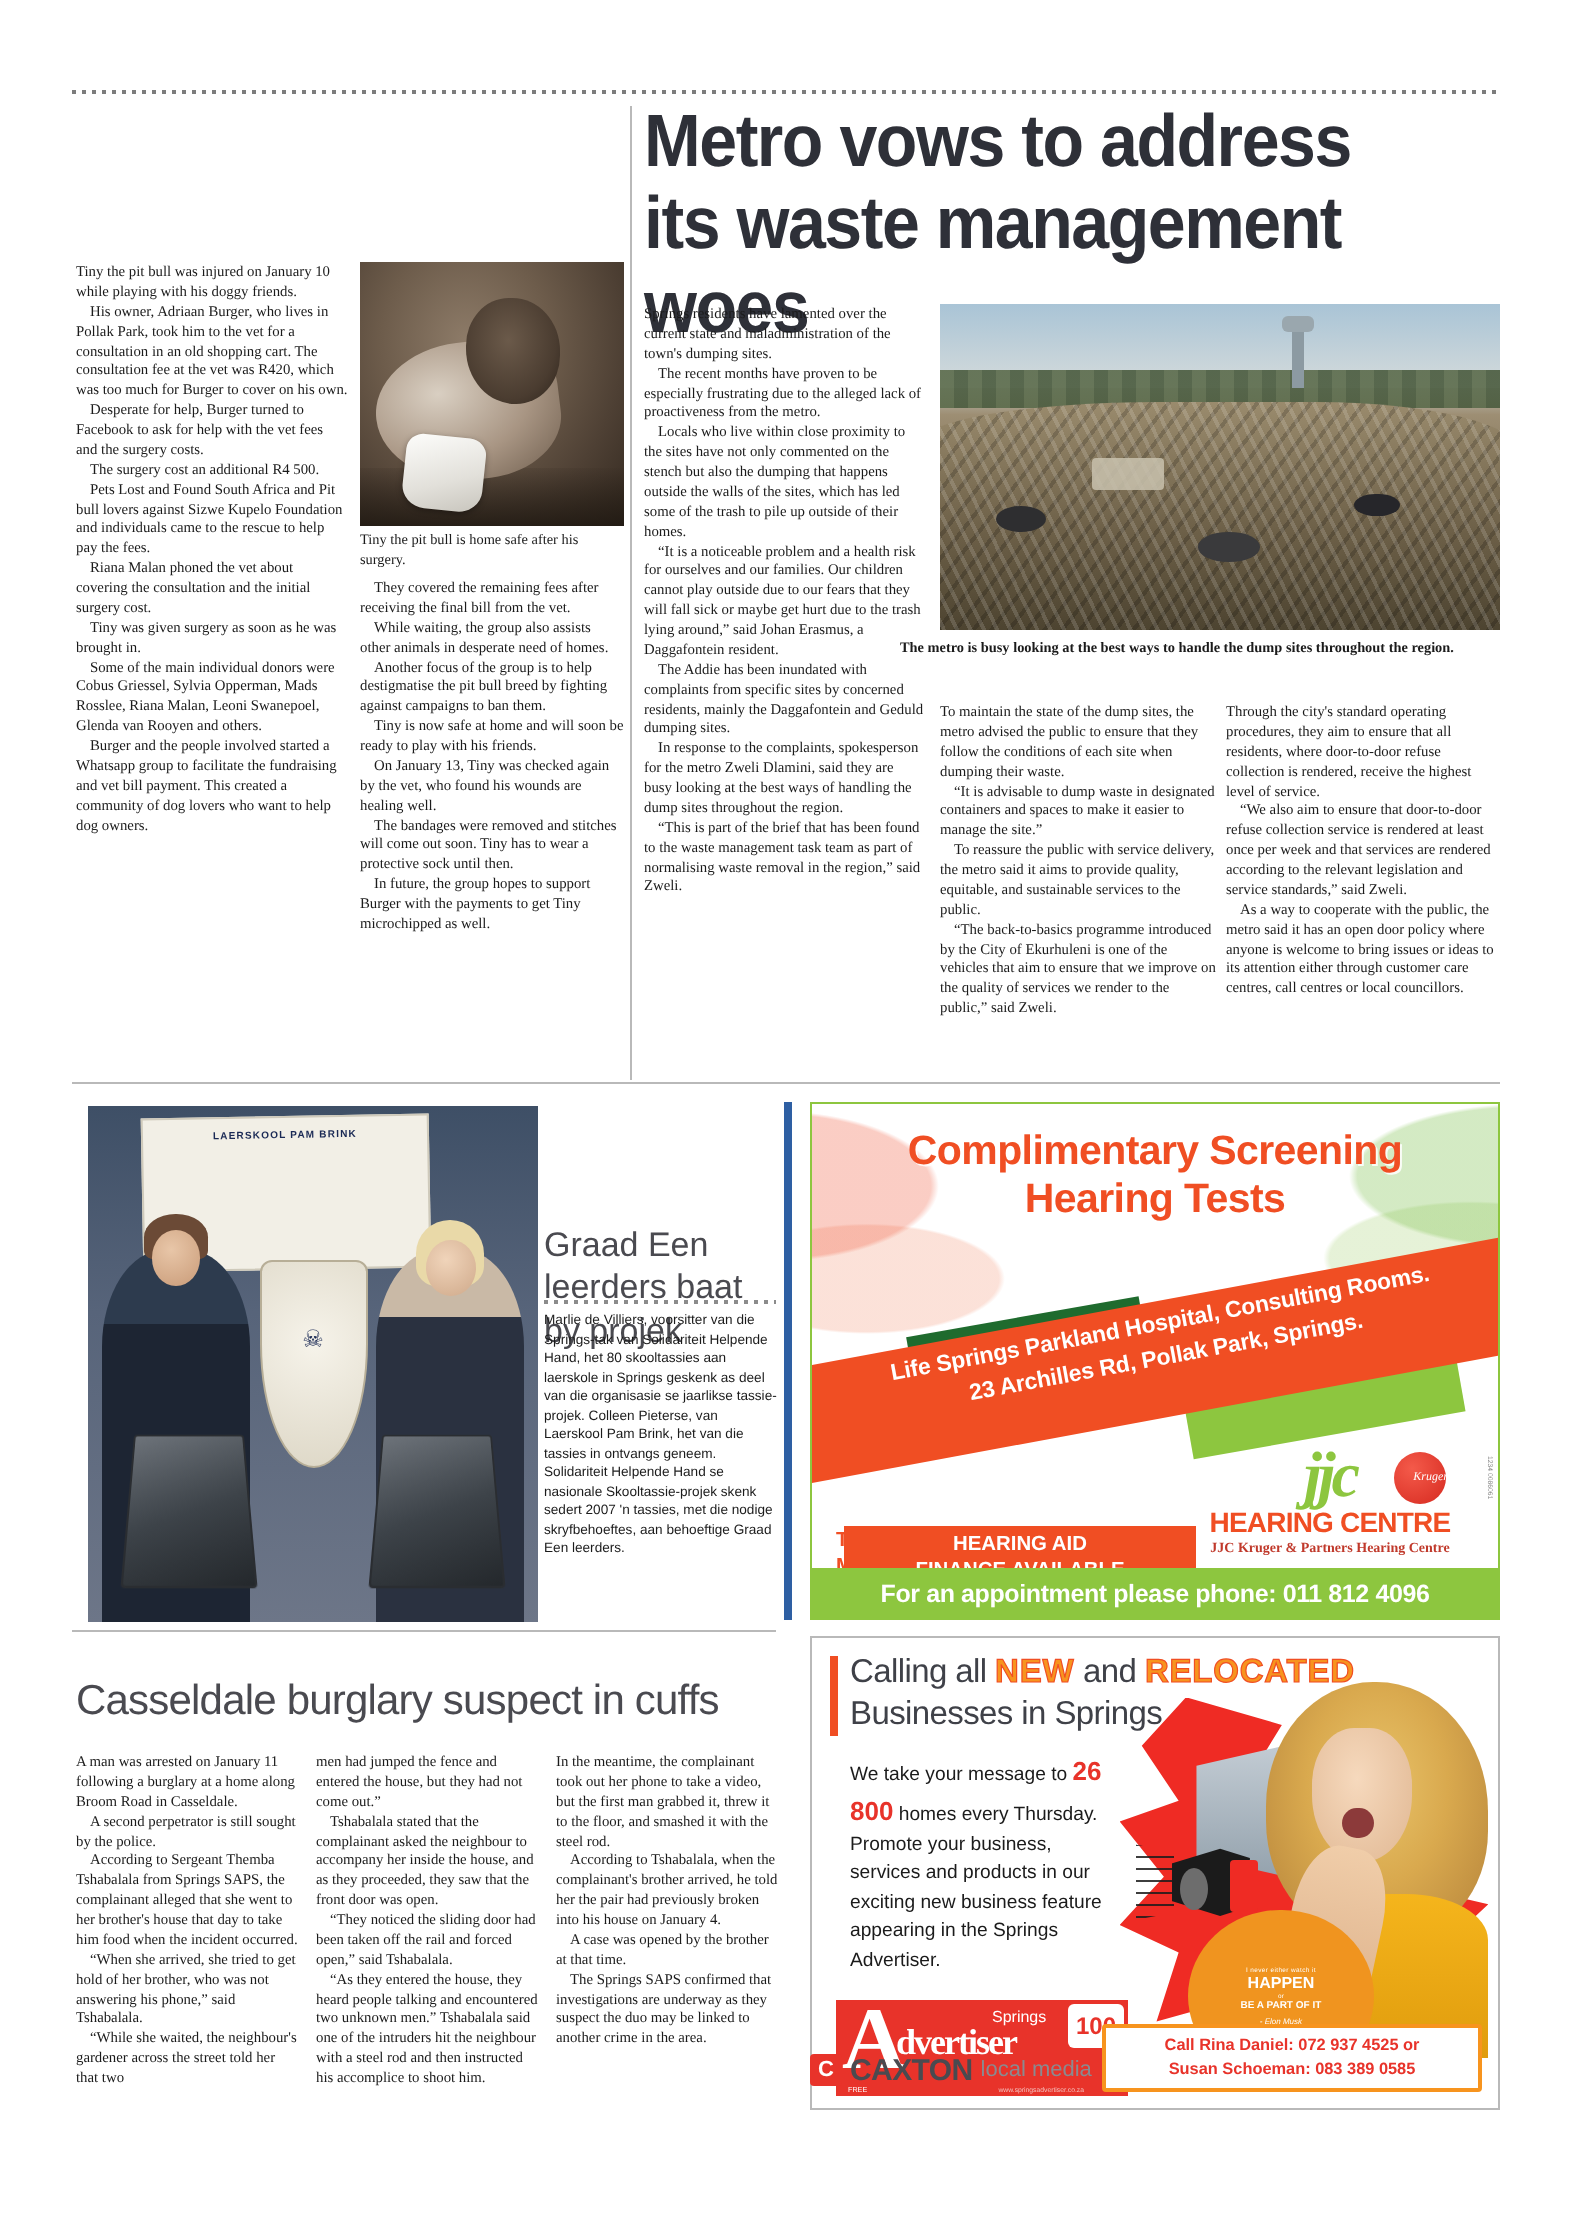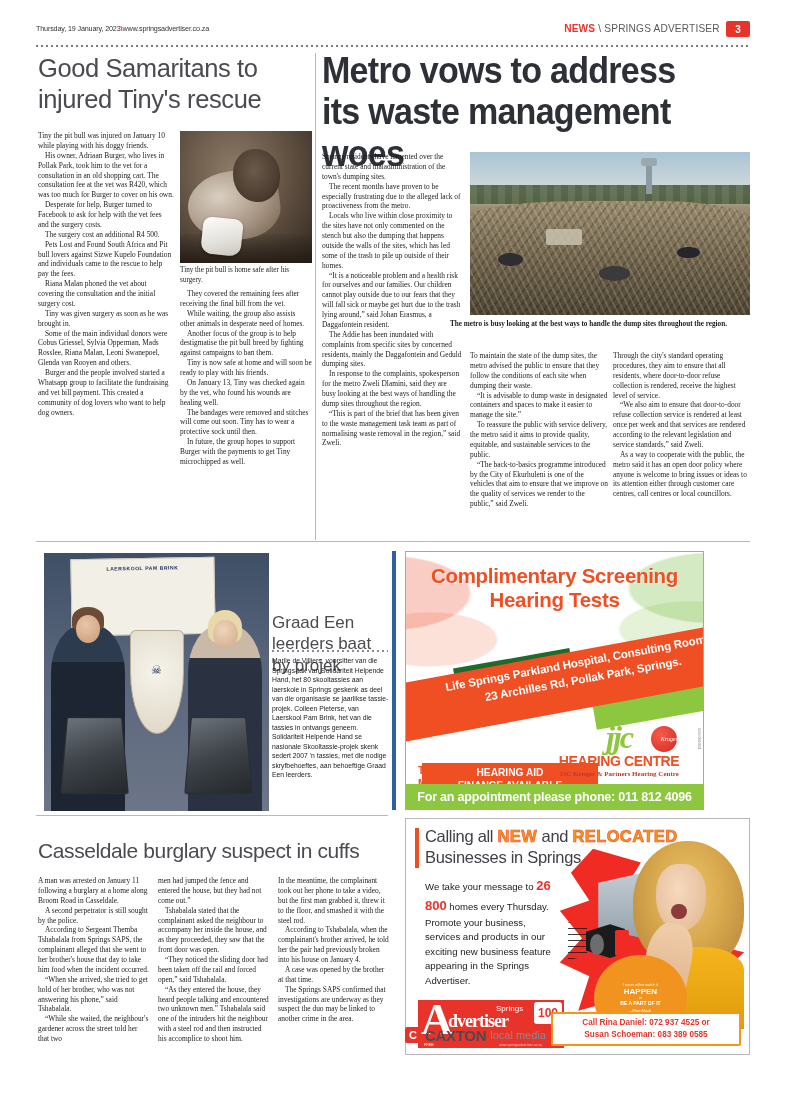--- a/index.html
+++ b/index.html
@@ -283,21 +283,21 @@
     border-top:14px solid #f0941f;
   }
   .bubble .b1 { font-size:3.2px; letter-spacing:.2px; }
   .bubble .b2 { font-size:8px; font-weight:bold; }
   .bubble .b3 { font-size:3.2px; }
   .bubble .b4 { font-size:5px; font-weight:bold; }
   .bubble .b5 { font-size:4px; font-style:italic; margin-top:2px;}
 
   
   .ad-hearing {
-    position:absolute; left:405px; top:551px; width:299px; height:259px;
+    position:absolute; left:405px; top:551px; width:345px; height:259px;
     border:1px solid #8dc63f; background:#fff; overflow:hidden;
   }
   .ad-hearing .swirl {
     position:absolute; inset:0;
     background:
       radial-gradient(ellipse 200px 90px at -6% 16%, rgba(240,90,60,.30) 0 40%, transparent 42%),
       radial-gradient(ellipse 210px 86px at 104% 14%, rgba(120,190,70,.32) 0 40%, transparent 42%),
       radial-gradient(ellipse 150px 60px at 8% 34%, rgba(240,120,80,.22) 0 44%, transparent 46%),
       radial-gradient(ellipse 160px 62px at 96% 30%, rgba(150,200,90,.24) 0 44%, transparent 46%);
   }
@@ -484,34 +484,22 @@
   .blue-strip {
     position:absolute; left:392px; top:551px; width:4px; height:259px;
     background:#2e5fa3;
   }
 </style>
 </head>
 <body>
 
 <div class="page">
 
-  <div class="masthead">
-    <div class="masthead-left">
-      <span>Thursday, 19 January, 2023</span><span class="slash">\</span><span>www.springsadvertiser.co.za</span>
-    </div>
-    <div class="masthead-right">
-      <span class="news">NEWS</span>
-      <span>\</span>
-      <span>SPRINGS ADVERTISER</span>
-    </div>
-    <div class="page-num-badge">3</div>
-  </div>
   <div class="dotted-rule"></div>
 
-  <div class="hl-left">Good Samaritans to injured Tiny's rescue</div>
   <div class="hl-right">Metro vows to address its waste management woes</div>
 
   <div class="vrule" style="left:315px; top:53px; height:487px;"></div>
 
   <div class="col" style="left:38px; top:131px; width:136px;font-family:Liberation Serif, serif;">
     <p class="first">Tiny the pit bull was injured on January 10 while playing with his doggy friends.</p>
     <p>His owner, Adriaan Burger, who lives in Pollak Park, took him to the vet for a consultation in an old shopping cart. The consultation fee at the vet was R420, which was too much for Burger to cover on his own.</p>
     <p>Desperate for help, Burger turned to Facebook to ask for help with the vet fees and the surgery costs.</p>
     <p>The surgery cost an additional R4 500.</p>
     <p>Pets Lost and Found South Africa and Pit bull lovers against Sizwe Kupelo Foundation and individuals came to the rescue to help pay the fees.</p>
@@ -539,21 +527,21 @@
     <p>In future, the group hopes to support Burger with the payments to get Tiny microchipped as well.</p>
   </div>
 
   <div class="col" style="left:322px; top:152px; width:140px;">
     <p class="first">Springs residents have lamented over the current state and maladministration of the town's dumping sites.</p>
     <p>The recent months have proven to be especially frustrating due to the alleged lack of proactiveness from the metro.</p>
     <p>Locals who live within close proximity to the sites have not only commented on the stench but also the dumping that happens outside the walls of the sites, which has led some of the trash to pile up outside of their homes.</p>
     <p>“It is a noticeable problem and a health risk for ourselves and our families. Our children cannot play outside due to our fears that they will fall sick or maybe get hurt due to the trash lying around,” said Johan Erasmus, a Daggafontein resident.</p>
     <p>The Addie has been inundated with complaints from specific sites by concerned residents, mainly the Daggafontein and Geduld dumping sites.</p>
     <p>In response to the complaints, spokesperson for the metro Zweli Dlamini, said they are busy looking at the best ways of handling the dump sites throughout the region.</p>
-    <p>“This is part of the brief that has been given to the waste management task team as part of normalising waste removal in the region,” said Zweli.</p>
+    <p>“This is part of the brief that has been found to the waste management task team as part of normalising waste removal in the region,” said Zweli.</p>
   </div>
 
   <div class="photo dump-photo" style="left:470px; top:152px; width:280px; height:163px;">
     <div class="sky"></div>
     <div class="trees"></div>
     <div class="tower"></div>
     <div class="heap"></div>
     <div class="veh"></div>
     <div class="bag1"></div>
     <div class="bag2"></div>

